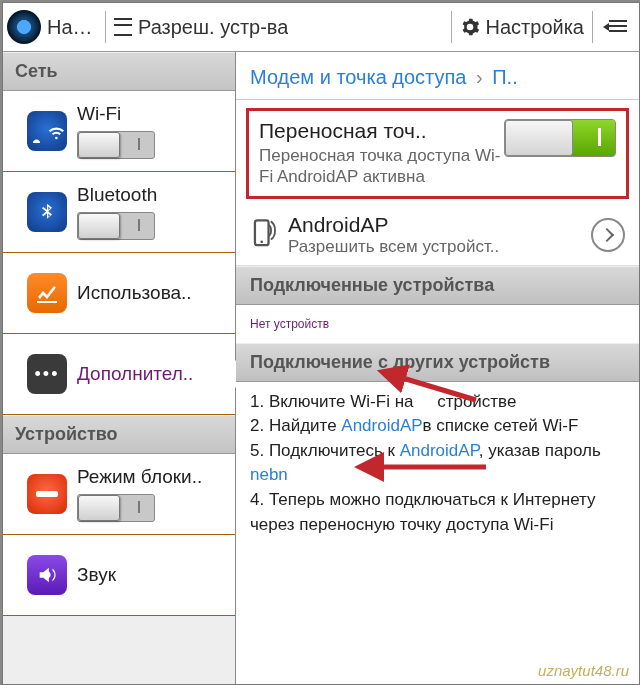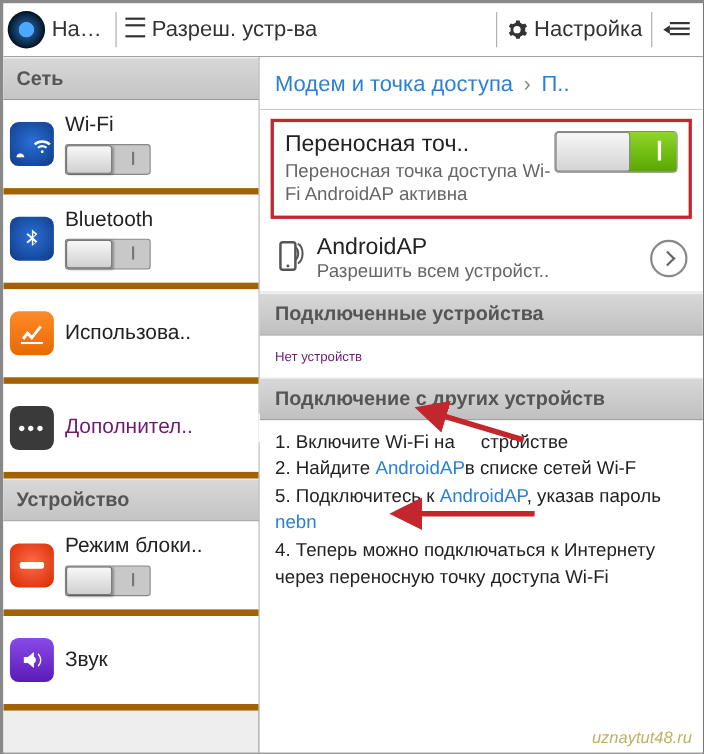--- a/index.html
+++ b/index.html
@@ -10,27 +10,27 @@
 .topbar .lbl{font-size:20px;color:#333;white-space:nowrap;overflow:hidden;text-overflow:ellipsis}
 .sep{width:1px;height:32px;background:#aaa;margin:0 8px;flex-shrink:0}
 .ham{display:inline-block;width:18px;height:14px;border-top:2px solid #333;border-bottom:2px solid #333;position:relative;margin-right:6px;flex-shrink:0}
 .ham::before{content:"";position:absolute;top:4px;left:0;right:0;height:2px;background:#333}
 .ham-arrow{display:inline-block;width:18px;height:14px;position:relative;flex-shrink:0}
 .ham-arrow::before{content:"";position:absolute;top:0;left:0;width:18px;height:2px;background:#333;box-shadow:0 5px 0 #333,0 10px 0 #333}
 .ham-arrow::after{content:"";position:absolute;left:-6px;top:3px;width:0;height:0;border-top:4px solid transparent;border-bottom:4px solid transparent;border-right:6px solid #333}
 .gear-sm{width:20px;height:20px;position:relative;margin-right:6px;flex-shrink:0}
 .gear-sm svg{width:20px;height:20px;fill:#333}
 .tb1{flex:0 0 auto;display:flex;align-items:center;max-width:90px}
-.tb2{flex:1 1 auto;display:flex;min-width:0}
+.tb2{flex:1 1 auto;display:flex;align-items:center;min-width:0}
 .tb3{flex:0 0 auto;display:flex;align-items:center}
 .tb4{flex:0 0 auto;display:flex;align-items:center;padding:0 8px}
 .body{display:flex;height:calc(100% - 48px)}
 .sidebar{width:232px;background:#eee;border-right:1px solid #888;display:flex;flex-direction:column;position:relative}
 .sect{background:linear-gradient(#d8d8d8,#c4c4c4);color:#555;font-weight:bold;font-size:18px;padding:8px 12px;border-top:1px solid #eee;border-bottom:1px solid #999}
-.item{display:flex;align-items:center;padding:10px 6px;min-height:60px;border-bottom:6px solid #a16207;background:#fff;position:relative}
+.item{display:flex;align-items:center;padding:10px 24px;min-height:60px;border-bottom:1px solid #a16207;background:#fff;position:relative}
 .item.active{background:#fff}
 .item .icn{width:40px;height:40px;border-radius:8px;margin-right:10px;flex-shrink:0;display:flex;align-items:center;justify-content:center}
 .icn.wifi{background:radial-gradient(circle at 50% 45%,#2a6fd6,#0f3a85);}
 .icn.wifi::before{content:"";width:24px;height:24px;background:radial-gradient(circle at 50% 100%,#fff 3px,transparent 4px);border:none;position:relative}
 .icn.wifi svg{width:26px;height:26px;fill:#fff}
 .icn.bt{background:radial-gradient(circle at 50% 45%,#2a6fd6,#0f3a85)}
 .icn.bt svg{width:20px;height:26px;fill:#fff}
 .icn.use{background:linear-gradient(#ff8a2a,#e66a00);}
 .icn.use svg{width:26px;height:20px;fill:#fff}
 .icn.more{background:#3a3a3a}

